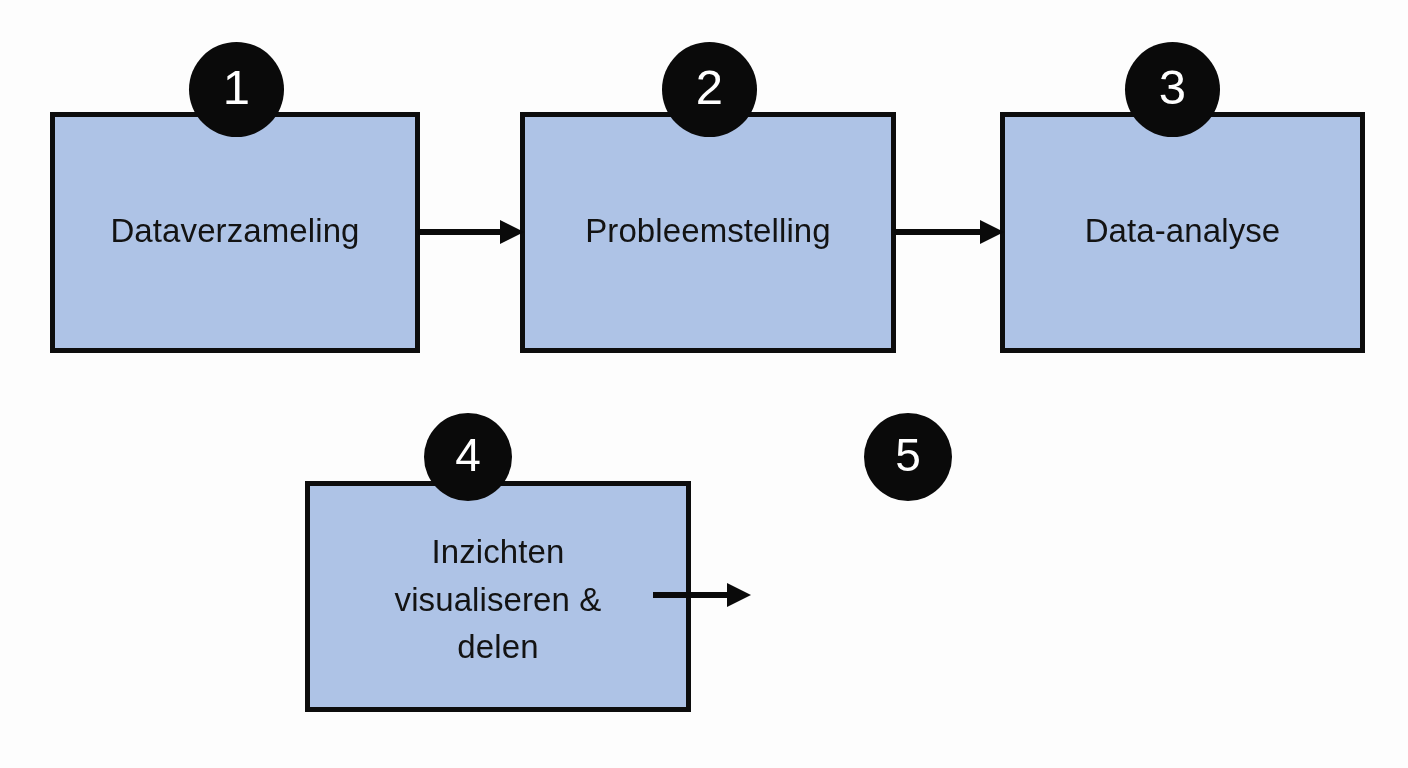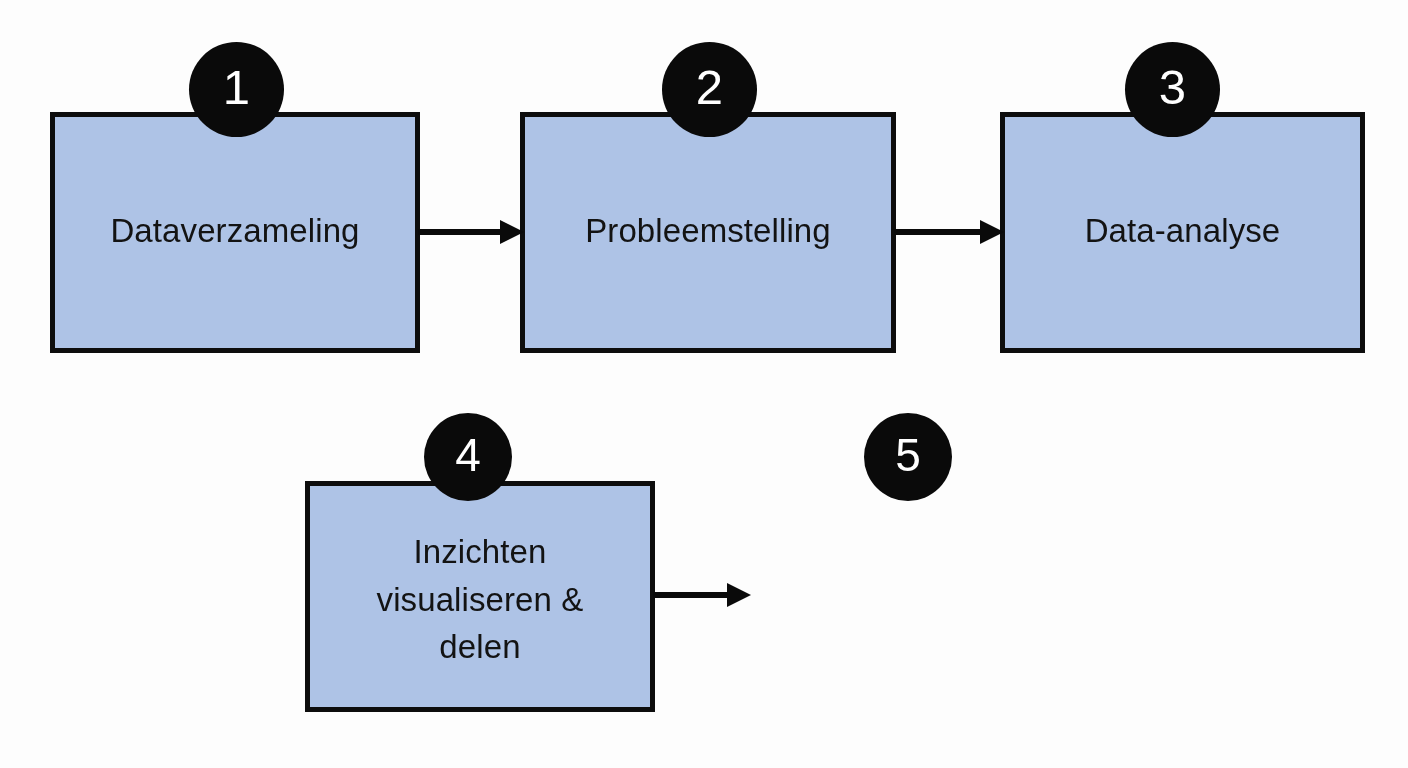--- a/index.html
+++ b/index.html
@@ -33,21 +33,21 @@
     font-size: 33px;
     line-height: 1.45;
     font-weight: 400;
     letter-spacing: 0.1px;
     padding: 0 10px;
     white-space: pre-line;
   }
   .node-1 { left: 50px;   top: 112px; width: 370px; height: 241px; }
   .node-2 { left: 520px;  top: 112px; width: 376px; height: 241px; }
   .node-3 { left: 1000px; top: 112px; width: 365px; height: 241px; }
-  .node-4 { left: 305px;  top: 481px; width: 350px; height: 231px; text-align: center; }
+  .node-4 { left: 305px;  top: 481px; width: 386px; height: 231px; text-align: center; }
   .node-5 { left: 747px;  top: 481px; width: 351px; height: 226px; }
 
   .node-1 .node-label,
   .node-2 .node-label,
   .node-3 .node-label { transform: translateY(-2px); }
   .node-4 .node-label { transform: translateY(3px); }
   .node-5 .node-label { transform: translateY(9px); }
 
   
   .badge {

